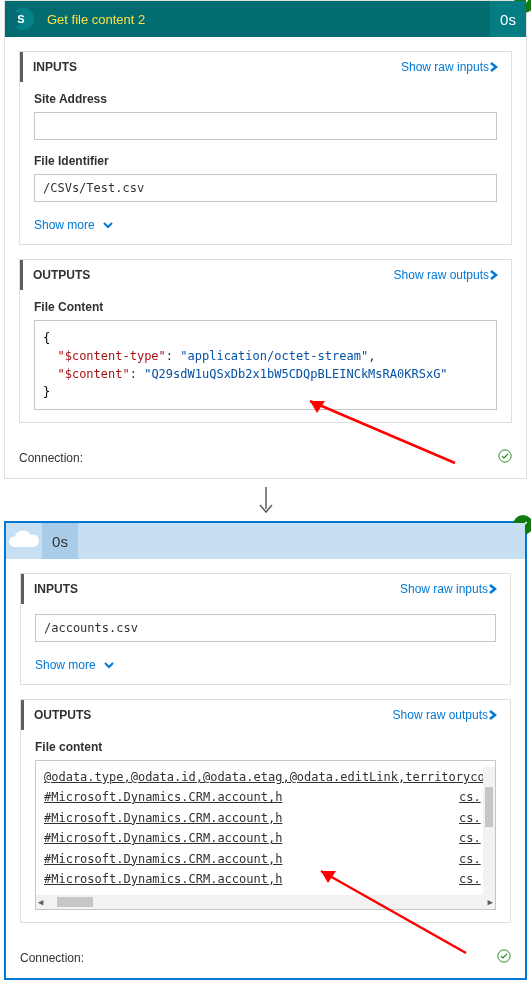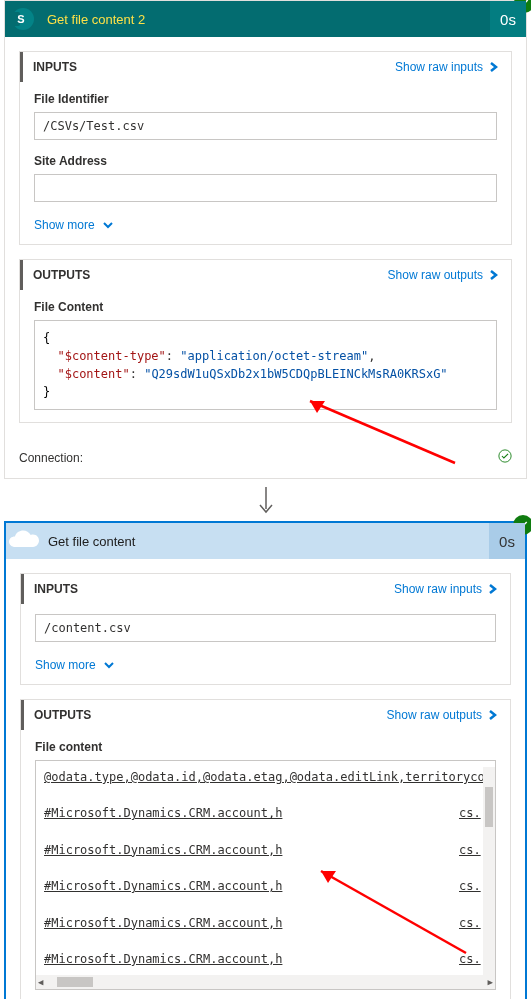--- a/index.html
+++ b/index.html
@@ -76,21 +76,21 @@
     align-items: center;
     padding: 8px 12px 8px 0;
     border-left: 3px solid #605e5c;
   }
   .section-title { font-weight: 600; font-size: 12px; padding-left: 10px; flex: 1; }
   .show-raw {
     color: #0078d4;
     font-size: 12px;
     display: flex;
     align-items: center;
-    gap: 6px;
+    gap: 0;
     cursor: pointer;
   }
   .show-raw svg { width: 10px; height: 10px; fill: none; stroke: #0078d4; stroke-width: 2.5; }
   .field-group { padding: 10px 14px 4px 14px; }
   .field-label { font-size: 12px; font-weight: 600; margin-bottom: 6px; display: block; }
   .field-input {
     width: 100%;
     border: 1px solid #c8c6c4;
     background: #fff;
     padding: 6px 8px;
@@ -157,21 +157,21 @@
   .scroll-thumb { background: #c8c6c4; height: 10px; width: 36px; margin-left: 12px; }
   .scroll-arrow { font-size: 9px; padding: 0 2px; color: #605e5c; }
   .scroll-spacer { flex: 1; }
   .side-scroll {
     position: absolute;
     right: 0; top: 6px; bottom: 14px;
     width: 12px;
     background: #f3f2f1;
   }
   .side-scroll-thumb { background: #c8c6c4; width: 8px; height: 40px; margin: 20px auto 0; }
-  .row-pair { display: flex; margin-top: 16px; }
+  .row-pair { display: flex; }
   .row-left { flex: 1; overflow: hidden; text-overflow: clip; }
   .row-right { width: 28px; text-align: right; text-decoration: underline; padding-right: 14px; }
   .annotation { position: absolute; pointer-events: none; }
 </style>
 </head>
 <body>
 
 <div class="card card1">
   <div class="check-badge">
     <svg viewBox="0 0 16 16">
@@ -193,26 +193,26 @@
       <div class="section-header">
         <div class="section-title">INPUTS</div>
         <div class="show-raw">
           <span>Show raw inputs</span>
           <svg viewBox="0 0 10 10">
               <path d="M2 1l5 4-5 4"></path>
             </svg>
         </div>
       </div>
       <div class="field-group">
+        <span class="field-label">Site Address</span>
+        <div class="field-input"></div>
+      </div>
+      <div class="field-group">
         <span class="field-label">File Identifier</span>
         <div class="field-input">/CSVs/Test.csv</div>
-      </div>
-      <div class="field-group">
-        <span class="field-label">Site Address</span>
-        <div class="field-input"></div>
       </div>
       <div class="show-more">
         <span>Show more</span>
         <svg viewBox="0 0 10 10">
             <path d="M1 3l4 4 4-4"></path>
           </svg>
       </div>
     </div>
 
     <div class="section" style="position:relative;">
@@ -262,37 +262,36 @@
     <svg viewBox="0 0 16 16">
         <path d="M3 8l3 3 7-7" stroke="#fff" stroke-width="2" fill="none"></path>
       </svg>
   </div>
   <div class="card-header">
     <div class="icon-box">
       <svg viewBox="0 0 24 24">
           <path d="M6 16c-2 0-4-1.5-4-3.5S3.5 9 6 9c.5-2.5 3-4 5.5-4 2 0 4 1.2 5 3 .5-.2 1-.3 1.5-.3 2.5 0 4 2 4 4s-1.5 4.3-4 4.3H6z" fill="#fff"></path>
         </svg>
     </div>
-    <div class="header-title">Get file content</div>
     <div class="time-box">0s</div>
   </div>
   <div class="body-content">
 
     <div class="section">
       <div class="section-header">
         <div class="section-title">INPUTS</div>
         <div class="show-raw">
           <span>Show raw inputs</span>
           <svg viewBox="0 0 10 10">
               <path d="M2 1l5 4-5 4"></path>
             </svg>
         </div>
       </div>
       <div class="field-group">
-        <div class="field-input">/content.csv</div>
+        <div class="field-input">/accounts.csv</div>
       </div>
       <div class="show-more">
         <span>Show more</span>
         <svg viewBox="0 0 10 10">
             <path d="M1 3l4 4 4-4"></path>
           </svg>
       </div>
     </div>
 
     <div class="section">

